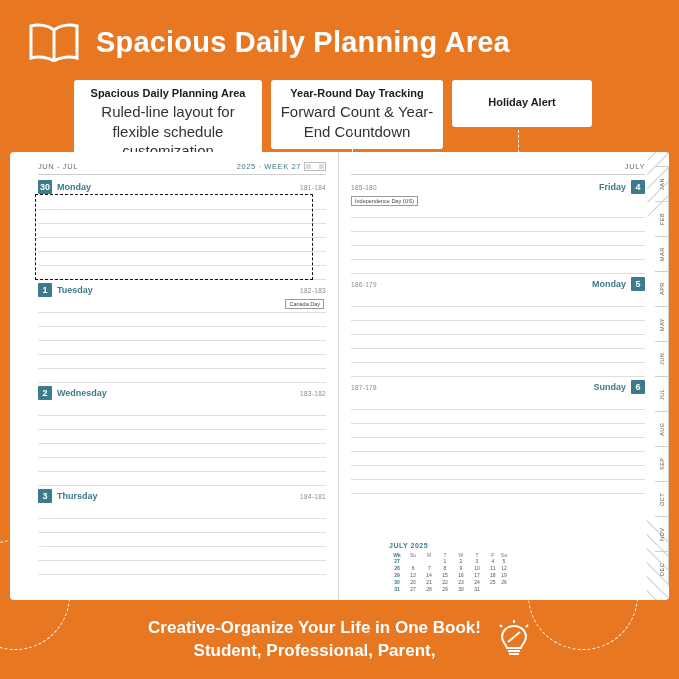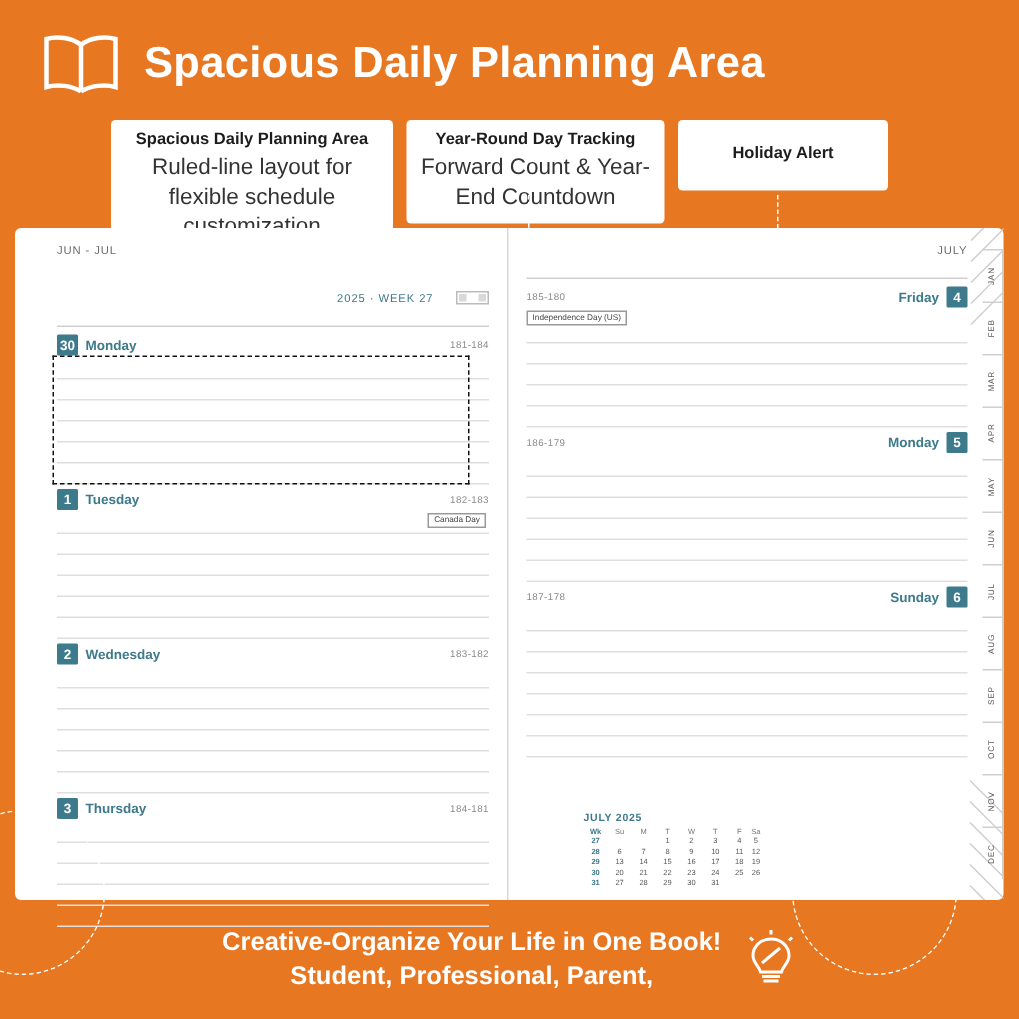--- a/index.html
+++ b/index.html
@@ -54,24 +54,24 @@
   .pg-left  { width:329px; border-right:1px solid #d8d8d8; }
   .pg-right { width:330px; }
 
   
   .hatch { position:absolute; width:42px; height:120px; overflow:hidden; }
   .hatch i { position:absolute; display:block; height:1px; background:#cfcfcf; width:80px;
              transform-origin:0 0; }
 
   .pg-inner { position:absolute; inset:0; padding:10px 12px 8px 12px; }
 
-  .topline { display:flex; justify-content:space-between; align-items:flex-start;
+  .topline { display:flex; justify-content:space-between; align-items:flex-end;
              font-size:7.5px; color:#6b6b6b; letter-spacing:.6px; border-bottom:1px solid #cfcfcf;
-             padding-bottom:14px; }
-  .topline .tl-right { display:flex; align-items:center; gap:15px;margin-top:32px; }
+             padding-bottom:3px; }
+  .topline .tl-right { display:flex; align-items:center; gap:3px; }
   .wknum { font-size:7.5px; color:#3d7a8c; }
   .mini-flag { width:22px; height:9px; border:1px solid #bbb; display:inline-block; position:relative; background:#fff;}
   .mini-flag::before{content:"";position:absolute;left:1px;top:1px;bottom:1px;width:5px;background:#d9d9d9;}
   .mini-flag::after{content:"";position:absolute;right:1px;top:1px;bottom:1px;width:5px;background:#d9d9d9;}
 
   .day { position:relative; }
   .day-head { display:flex; align-items:center; height:14px; position:relative; }
   .daybox {
     width:14px; height:14px; background:#3d7a8c; color:#fff; font-size:9px;
     display:flex; align-items:center; justify-content:center; font-weight:bold; border-radius:1px;

